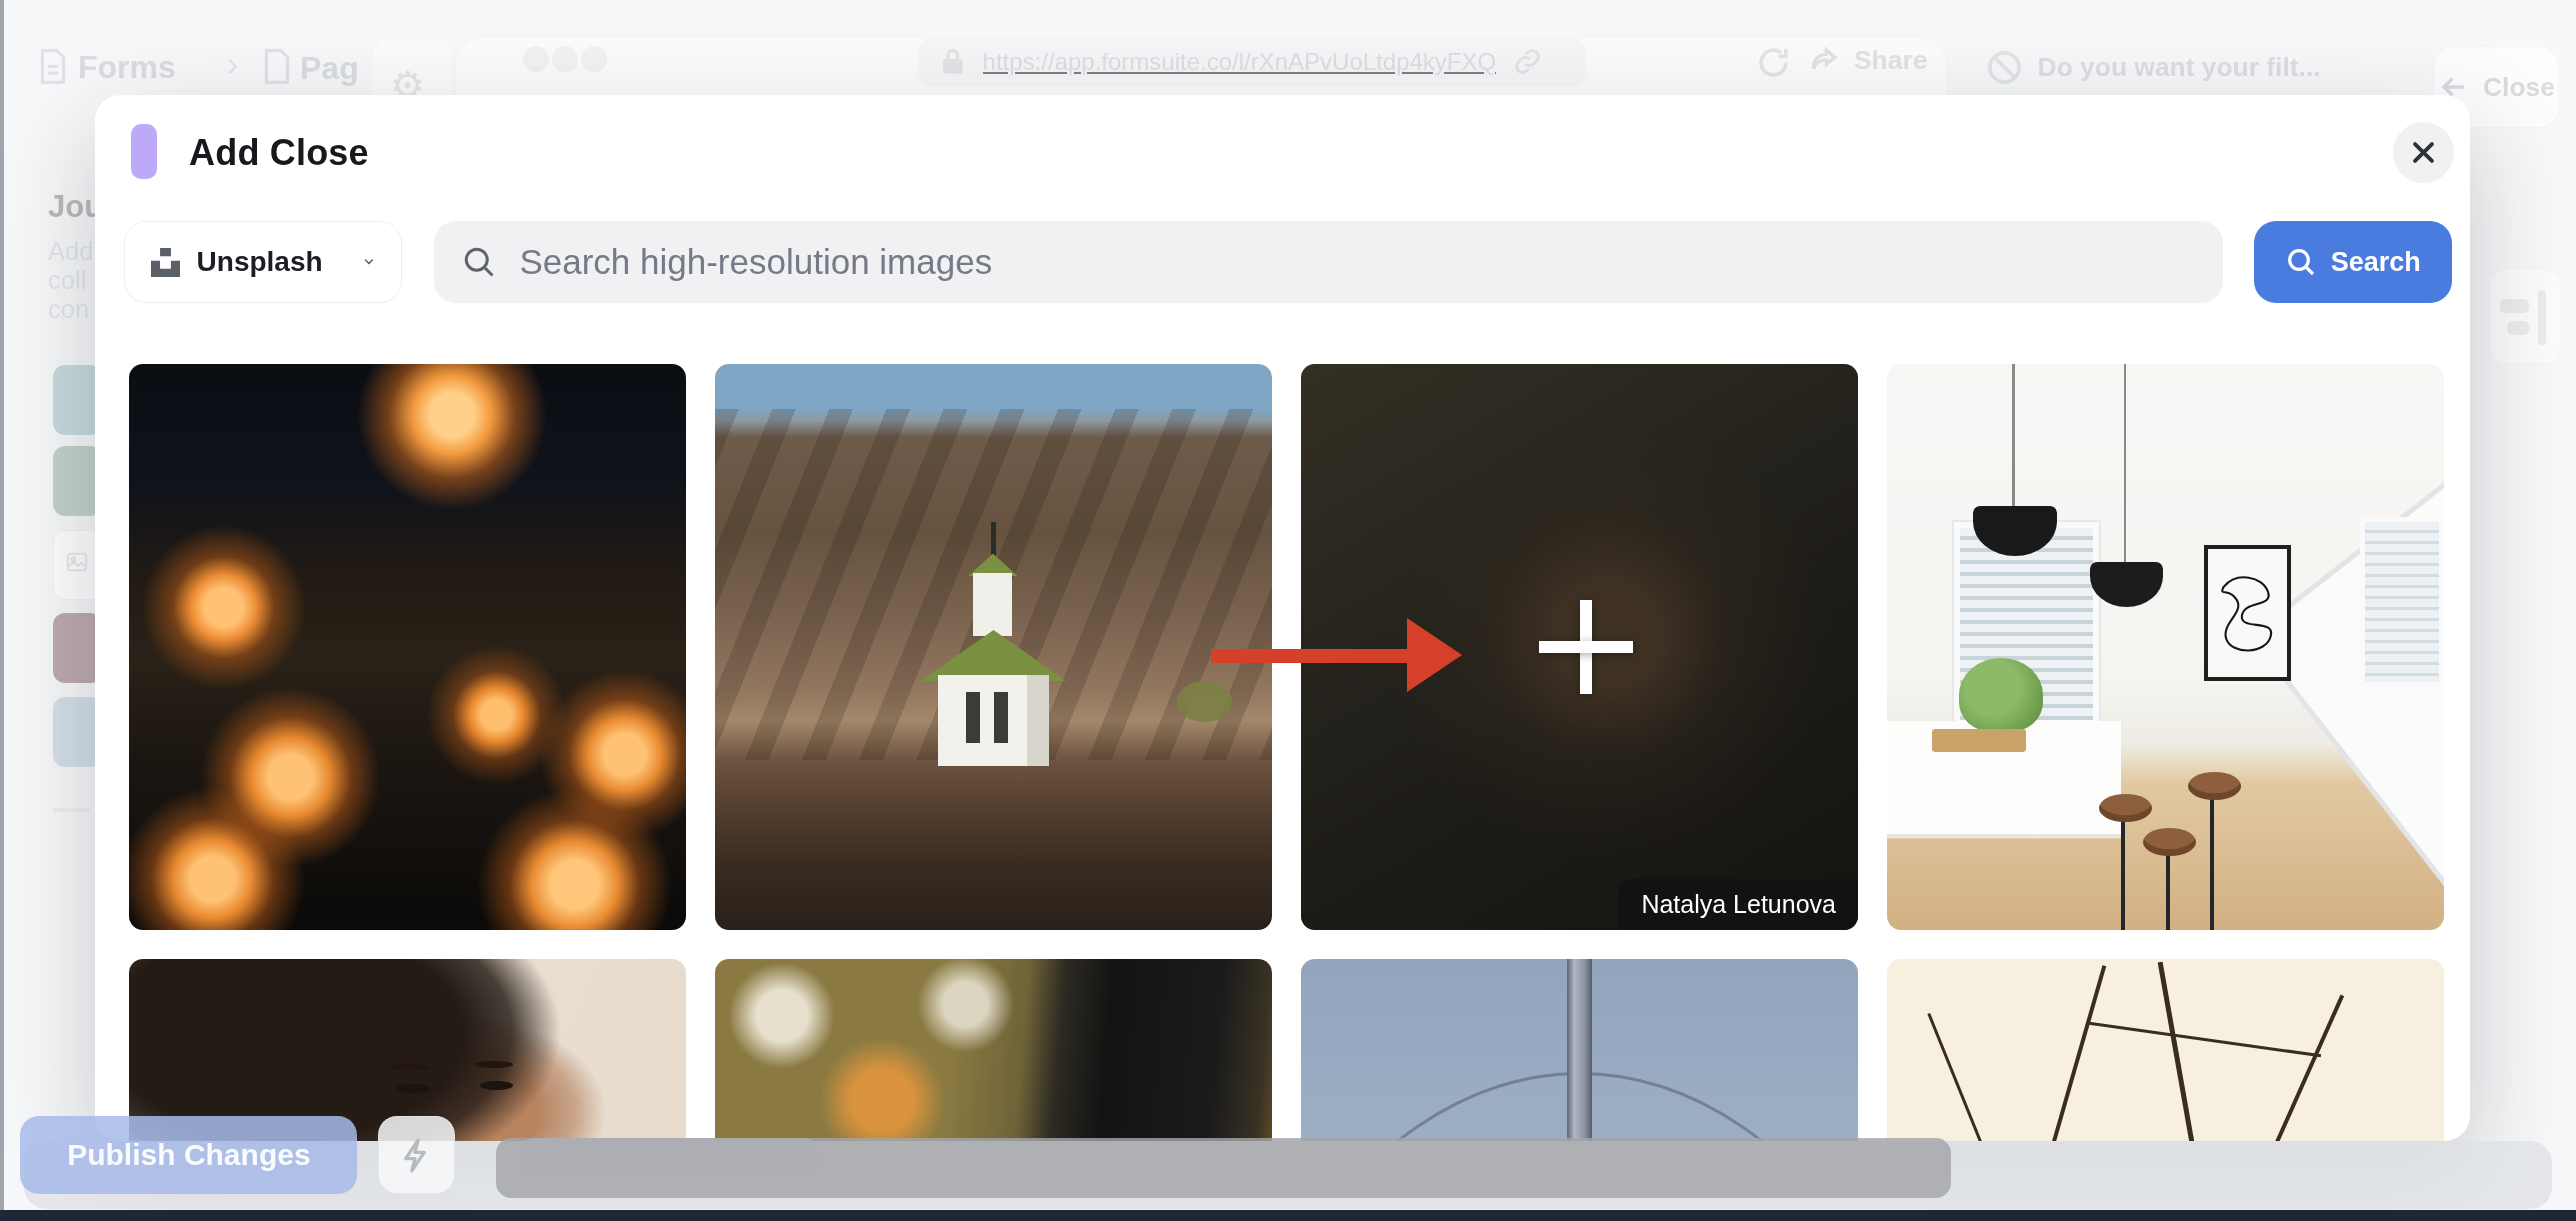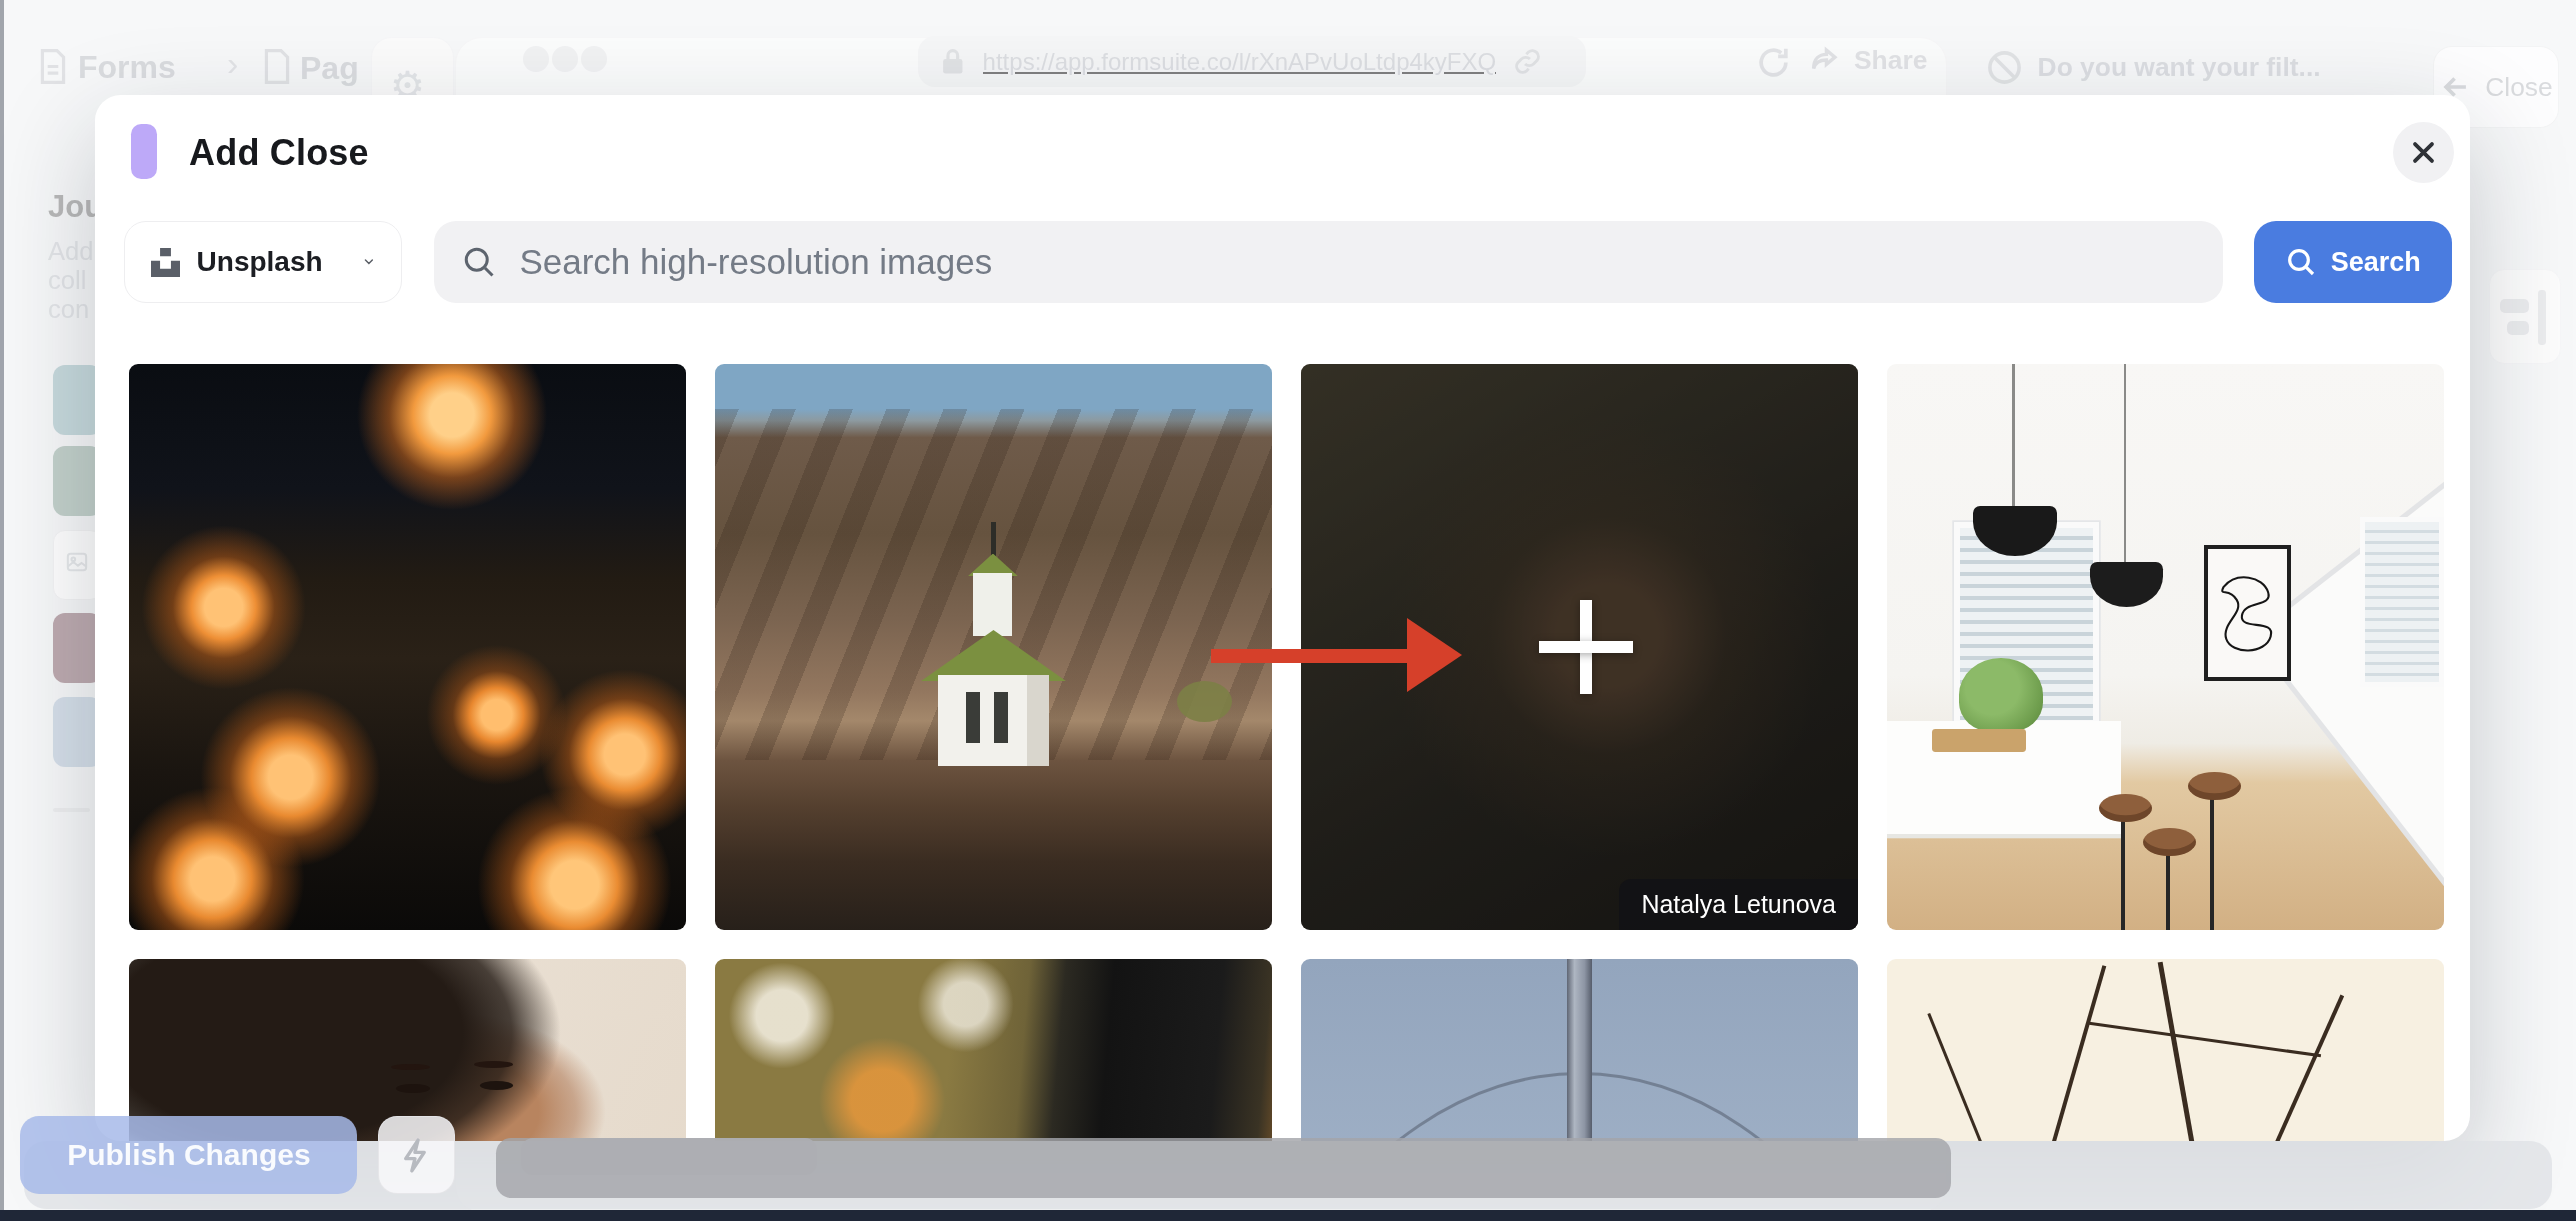--- a/index.html
+++ b/index.html
@@ -15,21 +15,21 @@
   .bc-sep{font-size:34px;color:#c6c9ce;}
   .gear-card{left:371px;top:37px;width:83px;height:111px;border:1.7px solid #ededf0;border-radius:20.4px;background:#f6f6f7;box-sizing:border-box;}
   .gear{left:390px;top:63px;font-size:39px;color:#c9ccd2;}
   .browser{left:455px;top:37px;width:1492px;height:1176px;background:#f7f8f9;border:1.7px solid #eeeef0;border-radius:27px;box-sizing:border-box;}
   .dot{width:25.6px;height:25.6px;border-radius:50%;background:#e3e4e7;top:46px;}
   .urlpill{left:918px;top:36px;width:668px;height:51px;border-radius:17px;background:#ebecee;display:flex;align-items:center;gap:17px;padding:0 22px;box-sizing:border-box;text-decoration:underline;}
   .url{font-size:24px;color:#b9bdc4;white-space:nowrap;overflow:hidden;}
   .ghost-ic{color:#c6c9ce;}
   .share-wrap{left:1808px;top:43px;display:flex;align-items:center;gap:12px;color:#c2c5cb;font-size:26.4px;font-weight:600;}
   .banner{left:1985px;top:48px;display:flex;align-items:center;gap:13.6px;color:#b9bdc4;font-size:26.4px;font-weight:600;}
-  .closebtn{left:2433px;top:46px;width:126px;height:82px;border-radius:19px;background:rgba(252,252,253,.92);border:1.7px solid #e7e8ea;box-sizing:border-box;display:flex;align-items:center;justify-content:center;gap:12px;color:#b3b6bc;font-size:26.4px;font-weight:400;}
+  .closebtn{left:2433px;top:46px;width:126px;height:82px;border-radius:19px;background:rgba(252,252,253,.92);border:1.7px solid #e7e8ea;box-sizing:border-box;display:flex;align-items:center;justify-content:center;gap:12px;color:#b3b6bc;font-size:26.4px;font-weight:700;}
   .side-head{left:48px;top:189px;font-size:31px;font-weight:700;color:#737373;}
   .side-line{left:48px;font-size:25.6px;color:#c6cad0;}
   .thumb{left:53px;width:49px;border-radius:12px;height:70px;}
   .side-div{left:53px;top:808px;width:37px;height:4.3px;border-radius:2.6px;background:#dcdee1;}
   .alignpanel{left:2489px;top:269px;width:72px;height:95px;border:1.7px solid #ededf0;border-radius:15.3px;background:#f8f8f9;box-sizing:border-box;}
   .alignpanel .b1{left:10.2px;top:29px;width:29px;height:13.6px;border-radius:5.1px;background:#d7d9dd;}
   .alignpanel .b2{left:17px;top:51px;width:22px;height:13.6px;border-radius:5.1px;background:#d7d9dd;}
   .alignpanel .vl{left:48px;top:20.4px;width:7.7px;height:55px;border-radius:3.4px;background:#d7d9dd;}
 
   
@@ -38,21 +38,21 @@
   .accent{left:36px;top:29px;width:25.6px;height:55px;border-radius:10.2px;}
   .m-title{left:94px;top:37px;font-size:36px;font-weight:700;color:#17191d;letter-spacing:0.2px;}
   .m-close{left:2298px;top:27px;width:61px;height:61px;border-radius:50%;background:#f1f1f3;display:flex;align-items:center;justify-content:center;cursor:pointer;border:0;}
   .src{left:29px;top:126px;width:278px;height:82px;background:#fff;border:1.7px solid #eeeef0;border-radius:22px;display:flex;align-items:center;gap:17px;padding:0 25.6px;box-sizing:border-box;cursor:pointer;}
   .src-label{font-size:28px;font-weight:700;color:#1c1e23;}
   .sfield{left:339px;top:126px;width:1789px;height:82px;background:#f1f1f3;border-radius:22px;display:flex;align-items:center;padding:0 27px;gap:20.4px;box-sizing:border-box;}
   .sfield input{flex:1;border:0;background:transparent;outline:0;font-size:35px;color:#737373;font-family:inherit;}
   .sfield input::placeholder{color:#747b86;}
   .sbtn{left:2159px;top:126px;width:198px;height:82px;border-radius:22px;display:flex;align-items:center;justify-content:center;gap:13.6px;color:#fff;font-size:27px;font-weight:700;cursor:pointer;border:0;font-family:inherit;}
   .grid{left:34px;top:269px;width:2317px;display:grid;grid-template-columns:repeat(4,557px);column-gap:29px;row-gap:29px;position:absolute;}
-  .tile{height:566px;border-radius:9px;position:relative;overflow:hidden;background:#ddd;cursor:pointer;}
+  .tile{height:566px;border-radius:14px;position:relative;overflow:hidden;background:#ddd;cursor:pointer;}
   .deco{position:absolute;}
 
   
   .t1{background:
     radial-gradient(circle at 58% 9%, #ffd089 0 22px, #f29a3e 39px, rgba(205,105,30,.55) 63px, rgba(120,60,20,0) 95px),
     radial-gradient(circle at 17% 43%, #ffc275 0 19px, #ee8f35 32px, rgba(190,95,25,.5) 51px, rgba(0,0,0,0) 82px),
     radial-gradient(circle at 29% 73%, #ffc275 0 22px, #e98a30 39px, rgba(190,95,25,.5) 61px, rgba(0,0,0,0) 90px),
     radial-gradient(circle at 66% 62%, #ffbe6e 0 15.3px, #e8872e 27px, rgba(180,90,25,.45) 44px, rgba(0,0,0,0) 70px),
     radial-gradient(circle at 89% 69%, #ffc275 0 20.4px, #ea8c32 36px, rgba(190,95,25,.5) 56px, rgba(0,0,0,0) 85px),
     radial-gradient(circle at 15% 91%, #ffc275 0 22px, #e98a30 39px, rgba(190,95,25,.5) 61px, rgba(0,0,0,0) 92px),

